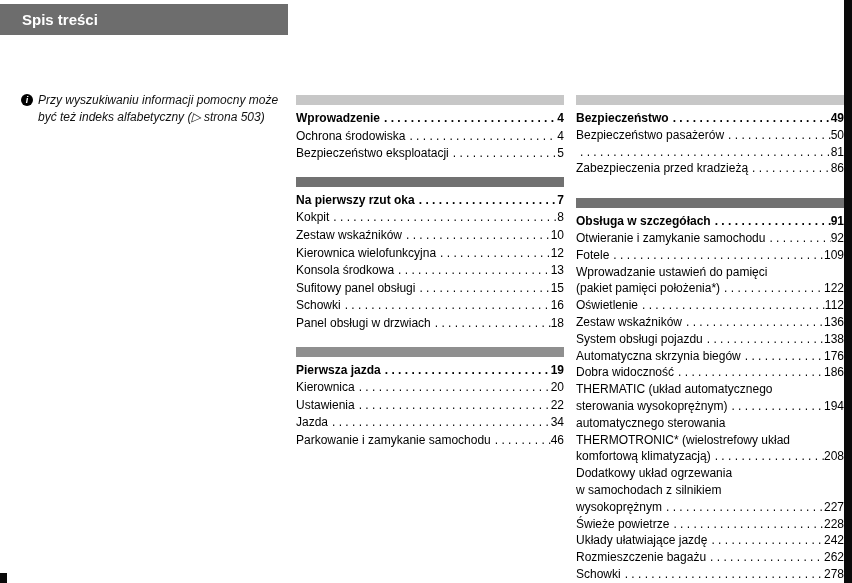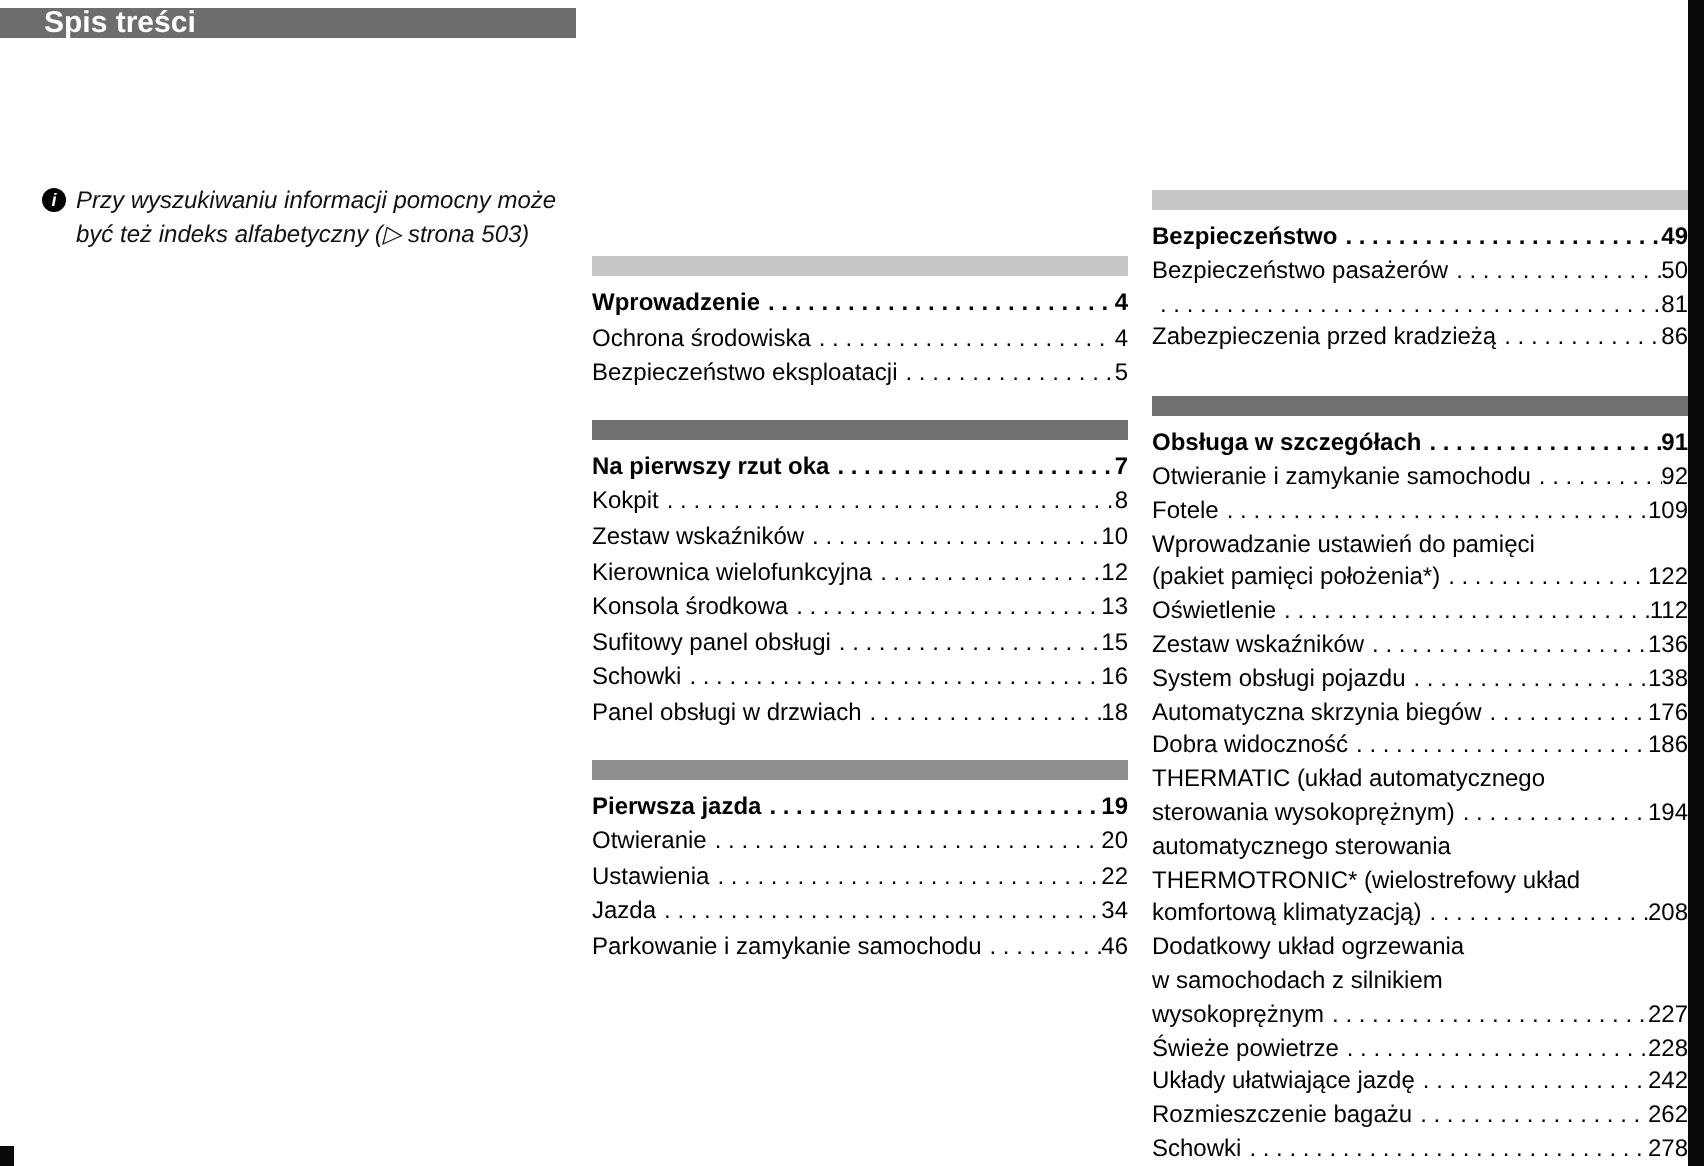--- a/index.html
+++ b/index.html
@@ -6,42 +6,42 @@
   html, body {
     width: 852px; height: 583px;
     background: #ffffff;
     font-family: "Liberation Sans", sans-serif;
     overflow: hidden;
   }
   .page { position: relative; width: 852px; height: 583px; background: #ffffff; }
 
   .header-bar {
     position: absolute; left: 0; top: 4px;
-    width: 288px; height: 15px;
+    width: 288px; height: 31px;
     display: flex; align-items: center;
     padding-left: 22px;
     color: #ffffff; font-weight: bold; font-size: 15px;
   }
 
   .note {
     position: absolute; left: 21px; top: 92px; width: 272px;
     display: flex; gap: 5px;
     font-style: italic; font-size: 12px; line-height: 16.5px; color: #111111;
   }
   .info-icon {
     flex: 0 0 auto;
     width: 12px; height: 12px; margin-top: 2px;
     border-radius: 50%;
     background: #000000; color: #ffffff;
     font-size: 9px; font-weight: bold;
     display: flex; align-items: center; justify-content: center;
   }
 
   .col { position: absolute; top: 95px; width: 268px; font-size: 12px; color: #000000; }
-  .col1 { left: 296px; line-height: 17.6px; margin-top: 33px; }
+  .col1 { left: 296px; line-height: 17.6px; }
   .col2 { left: 576px; line-height: 16.8px; }
 
   .toc-section { margin-bottom: 14px; }
   .col2 .toc-section { margin-bottom: 21px; }
   .section-bar { height: 10px; margin-bottom: 5px; }
 
   .toc-entry { display: flex; align-items: baseline; }
   .toc-label { white-space: nowrap; }
   .toc-dots { flex: 1 1 auto; overflow: hidden; white-space: nowrap; padding: 0 2px 0 4px; }
   .toc-dots::after {
@@ -134,21 +134,21 @@
         </div>
       </div>
       <div class="toc-section">
         <div class="section-bar" style="background: rgb(143, 143, 143);"></div>
         <div class="toc-entry bold">
           <span class="toc-label">Pierwsza jazda</span>
           <span class="toc-dots"></span>
           <span class="toc-page">19</span>
         </div>
         <div class="toc-entry">
-          <span class="toc-label">Otwieranie</span>
+          <span class="toc-label">Kierownica</span>
           <span class="toc-dots"></span>
           <span class="toc-page">20</span>
         </div>
         <div class="toc-entry">
           <span class="toc-label">Ustawienia</span>
           <span class="toc-dots"></span>
           <span class="toc-page">22</span>
         </div>
         <div class="toc-entry">
           <span class="toc-label">Jazda</span>

